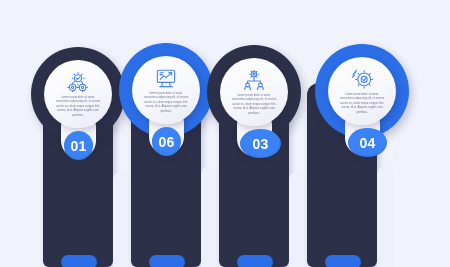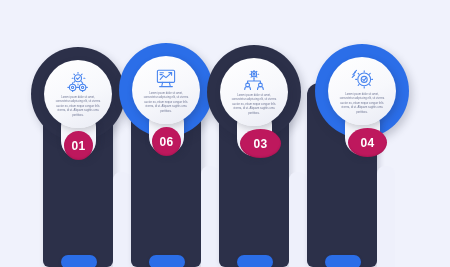--- a/index.html
+++ b/index.html
@@ -89,26 +89,26 @@
   
   .badge-holder {
     position: absolute;
     background: linear-gradient(170deg, #ffffff 0%, #f4f5fb 60%, #e6e9f3 100%);
     border-radius: 17px 17px 17px 17px;
     box-shadow: 2px 3px 6px rgba(30,35,60,0.22);
   }
   .badge {
     position: absolute;
     border-radius: 50%;
-    background: #be185d;
+    background: #3b82f6;
     color: #ffffff;
     display: flex;
     align-items: center;
     justify-content: center;
-    font-size: 12px;
+    font-size: 14px;
     font-weight: bold;
     letter-spacing: 0.3px;
     box-shadow: inset 0 -1px 2px rgba(0,0,0,0.12);
   }
 </style>
 </head>
 <body>
 
 <div id="infographic">
 

